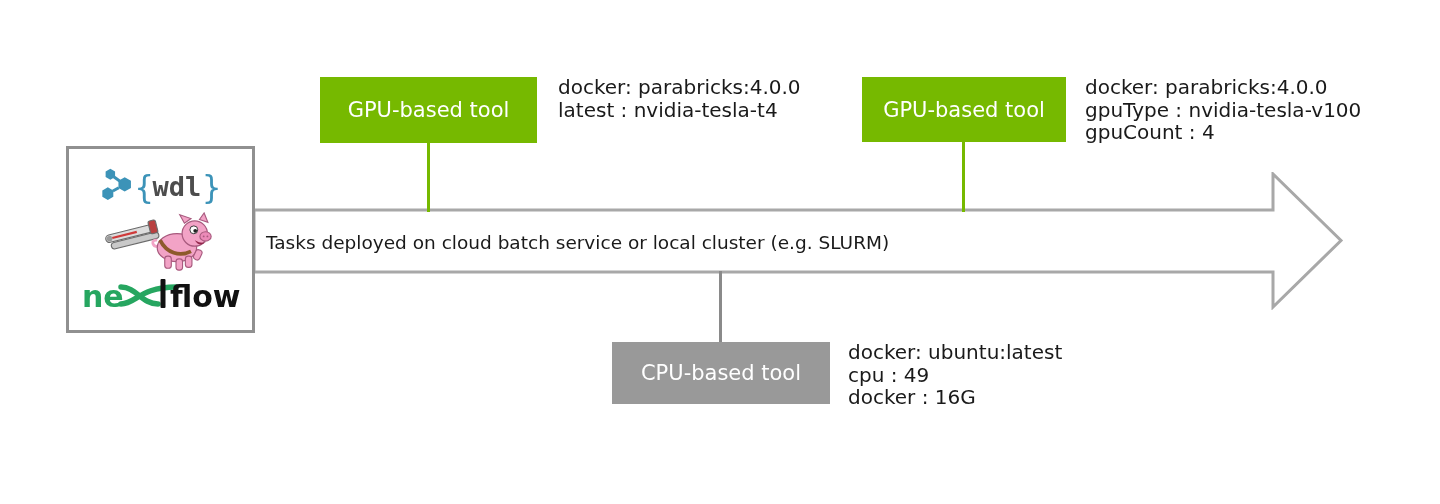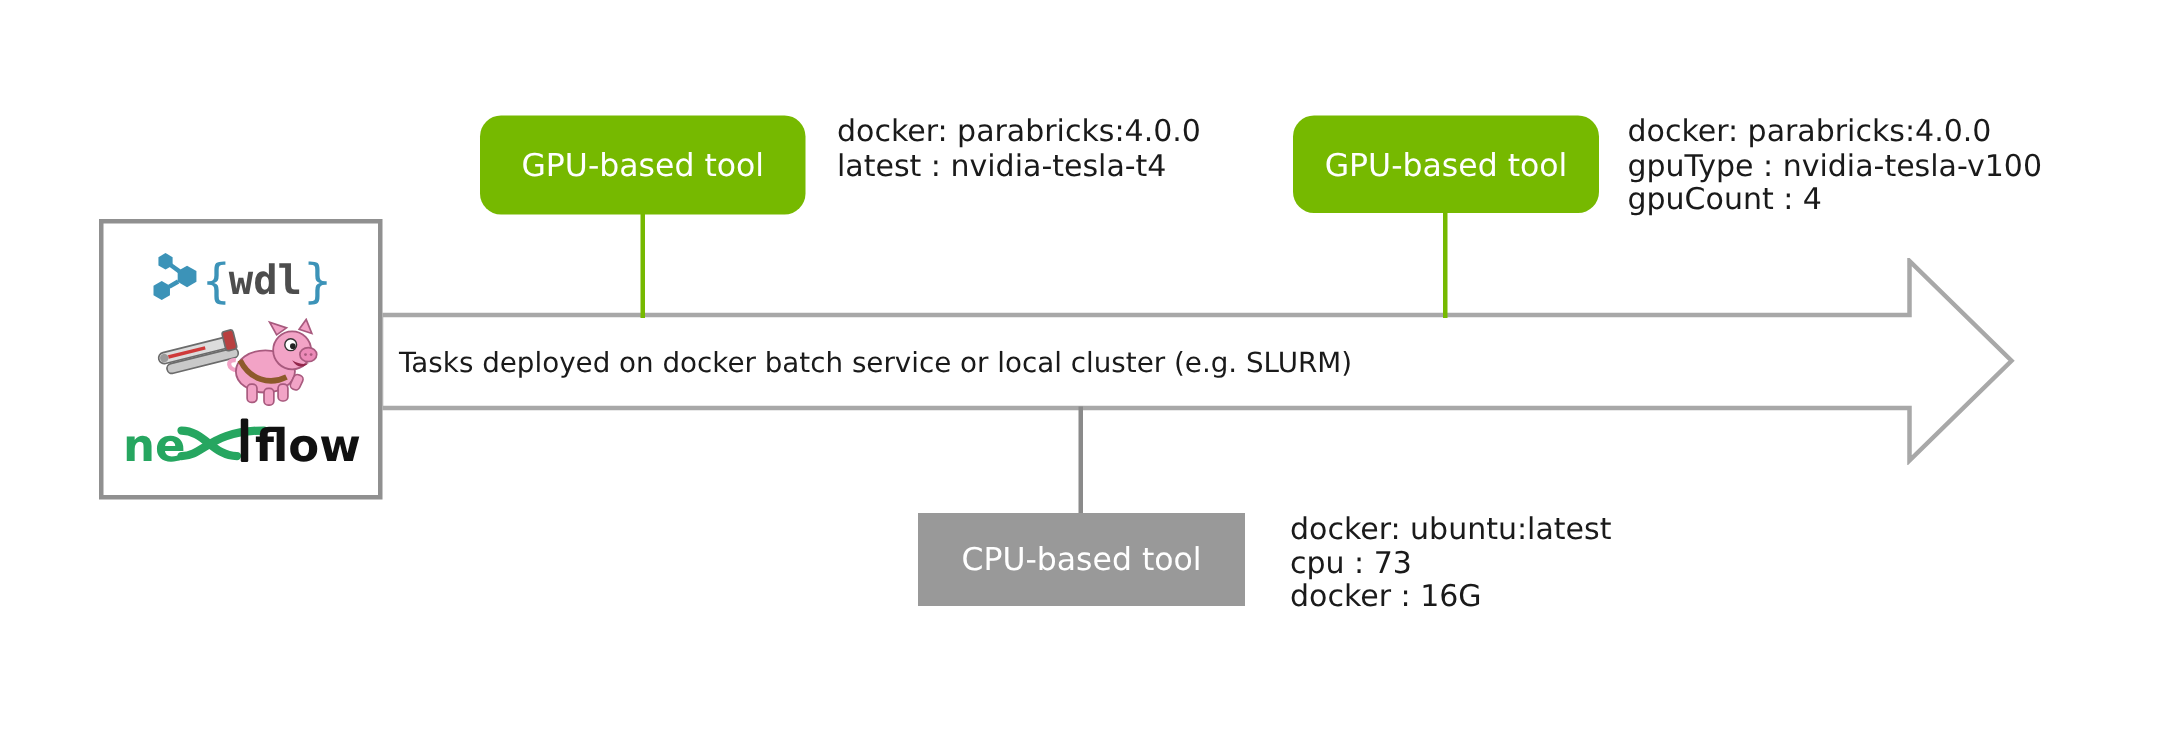--- a/index.html
+++ b/index.html
@@ -19,30 +19,30 @@
   .connector.green{background:var(--gpu-green,#76b900);}
   .connector.grey{background:var(--connector-gray,#8a8a8a);}
   .c1{left:427px;top:142px;height:70px;}
   .c2{left:962px;top:141px;height:71px;}
   .c3{left:719px;top:271px;height:71px;}
   
   .node{
     position:absolute;display:flex;align-items:center;justify-content:center;
     color:#fff;font-size:21px;z-index:4;white-space:nowrap;
   }
-  .node.gpu{background:var(--gpu-green,#76b900);border-radius:14px;}
+  .node.gpu{background:var(--gpu-green,#76b900);}
   .node.cpu{background:var(--cpu-gray,#999999);text-align:right;}
   .n1{left:320px;top:77px;width:217px;height:66px;}
   .n2{left:862px;top:77px;width:204px;height:65px;}
   .n3{left:612px;top:342px;width:218px;height:62px;}
   
   .specs{position:absolute;font-size:20px;line-height:22.6px;white-space:nowrap;z-index:2;color:var(--text-dark,#1a1a1a);}
   .s1{left:558px;top:76px;}
   .s2{left:1085px;top:76px;}
-  .s3{left:848px;top:341px;margin-left:12px;}
+  .s3{left:848px;top:341px;}
   
   .engine-box{
     position:absolute;left:66px;top:146px;width:183px;height:181px;background:#fff;
     border:3px solid var(--box-border,#909090);z-index:5;
     display:flex;flex-direction:column;align-items:center;justify-content:center;gap:6px;
   }
   .wdl-svg{width:130px;height:40px;display:block;}
   .wdl-hex{fill:var(--wdl-blue,#3c93b8);}
   .wdl-link{stroke:var(--wdl-blue,#3c93b8);stroke-width:3.5;}
   .wdl-brace{font:37px "DejaVu Sans Mono","Liberation Mono",monospace;fill:var(--wdl-blue,#4aa0c4);}
@@ -54,21 +54,21 @@
   .nf-strand{fill:none;stroke:var(--nextflow-green,#26a660);stroke-width:5.5;stroke-linecap:round;}
 </style>
 </head>
 <body>
 
 <div class="stage">
 
   <svg class="arrow-svg" viewBox="0 0 1092 138" preserveAspectRatio="none" aria-hidden="true">
     <polygon points="0,38 1019,38 1019,2 1087,68.5 1019,135 1019,100 0,100"></polygon>
   </svg>
-  <div class="arrow-label">Tasks deployed on docker batch service or local cluster (e.g. SLURM)</div>
+  <div class="arrow-label">Tasks deployed on cloud batch service or local cluster (e.g. SLURM)</div>
 
   <div class="connector green c1"></div>
   <div class="connector green c2"></div>
   <div class="connector grey c3"></div>
 
   <div class="engine-box">
 
     <svg class="wdl-svg" viewBox="0 0 154 46" aria-hidden="true">
       <g>
         <line class="wdl-link" x1="21" y1="12" x2="28" y2="17"></line>
@@ -140,17 +140,17 @@
     <div class="spec-line">docker: parabricks:4.0.0</div>
     <div class="spec-line">gpuType : nvidia-tesla-v100</div>
     <div class="spec-line">gpuCount : 4</div>
   </div>
 
   <div class="node cpu n3">
     <span>CPU-based tool</span>
   </div>
   <div class="specs s3">
     <div class="spec-line">docker: ubuntu:latest</div>
-    <div class="spec-line">cpu : 73</div>
+    <div class="spec-line">cpu : 49</div>
     <div class="spec-line">docker : 16G</div>
   </div>
 
 </div>
 
 </body></html>

